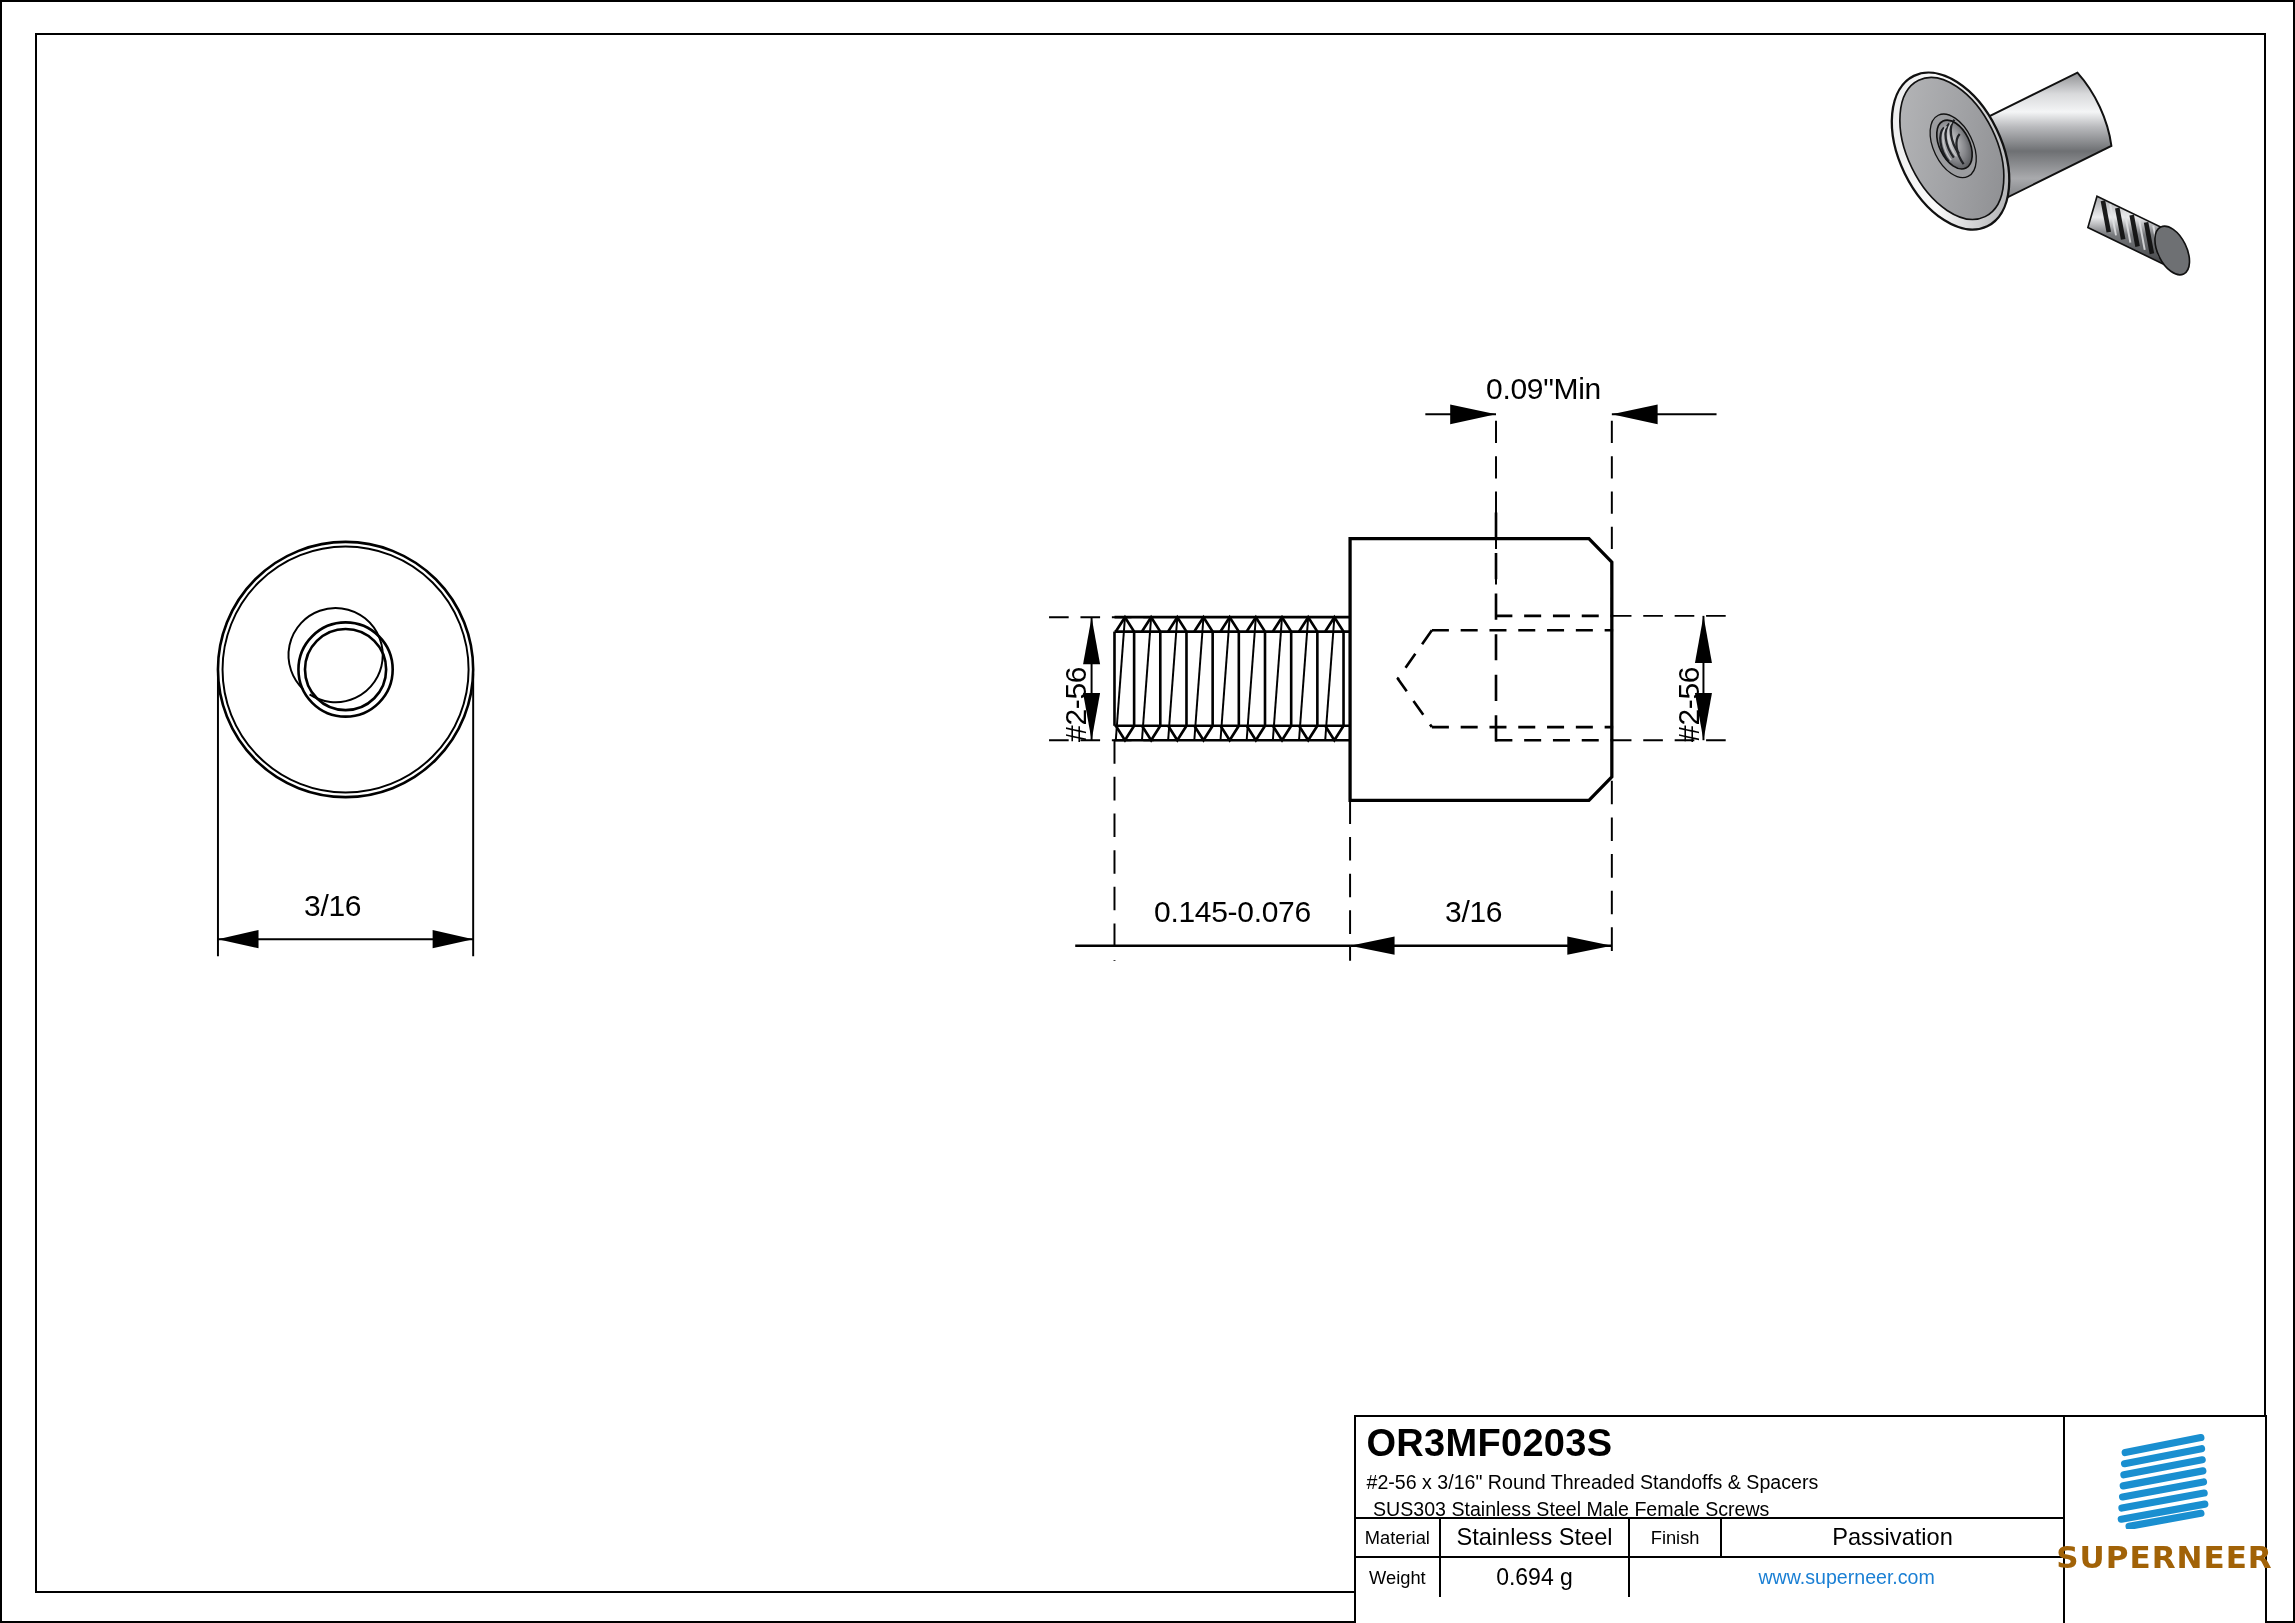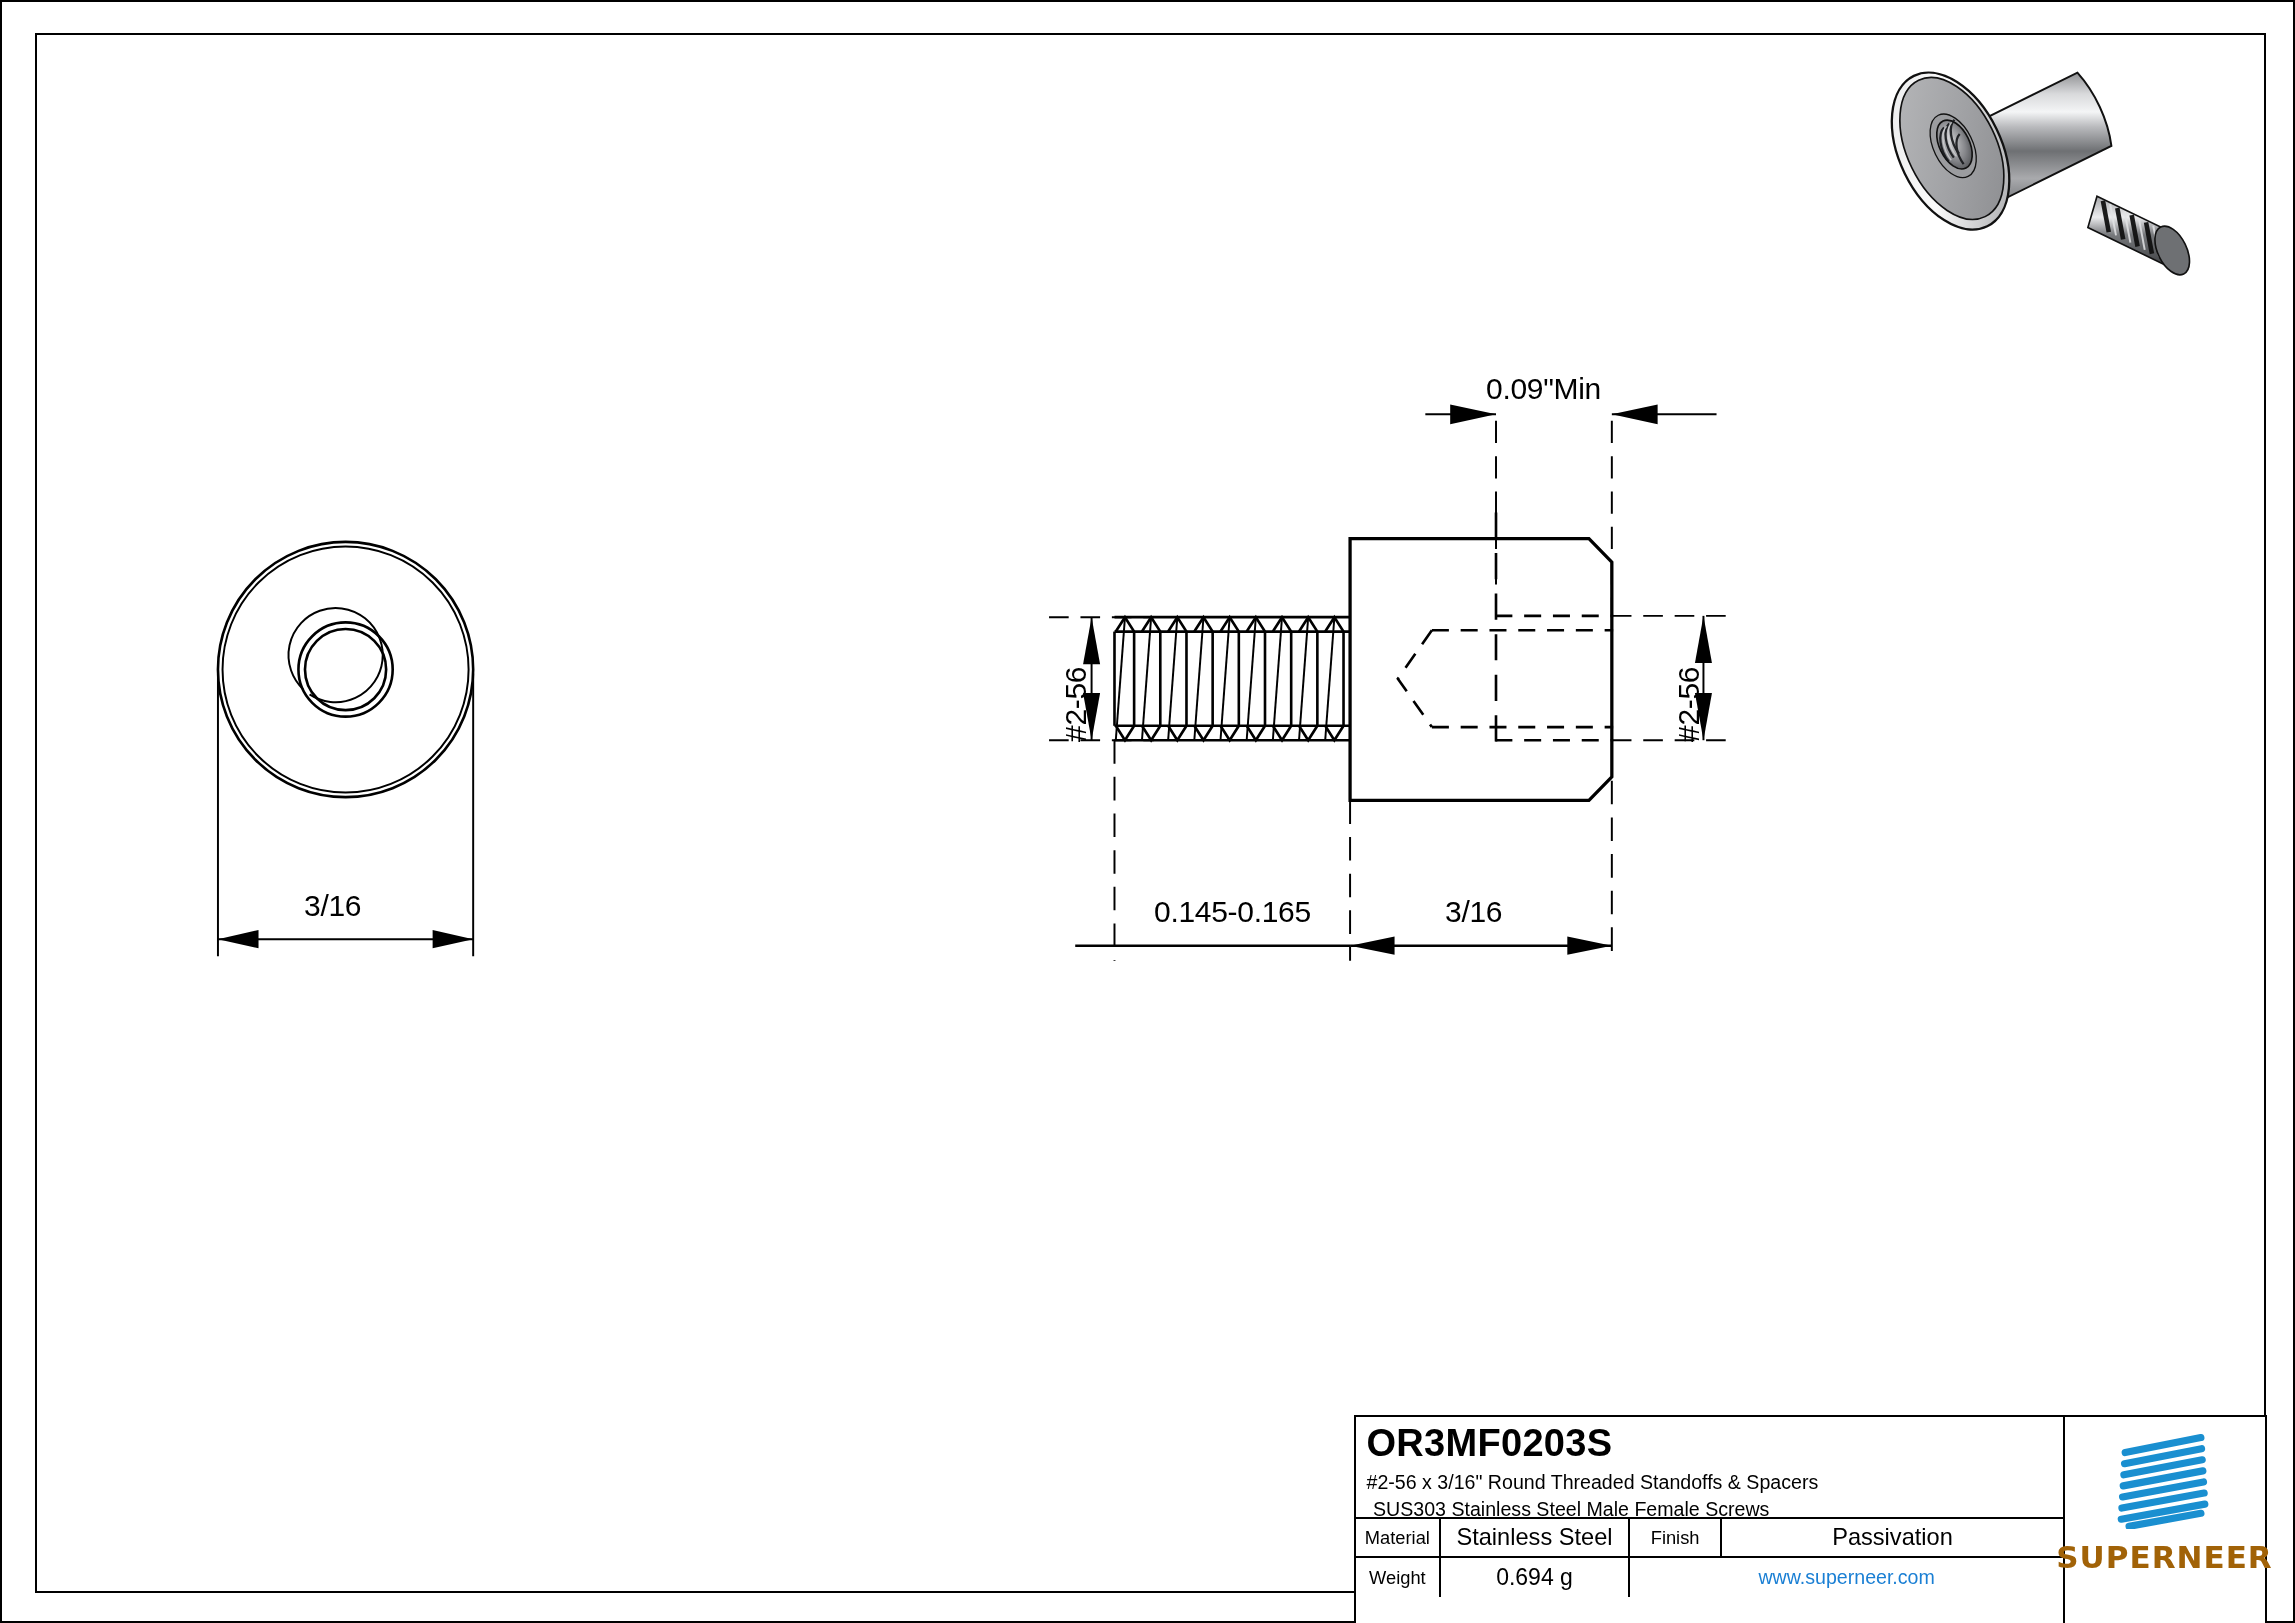--- a/index.html
+++ b/index.html
@@ -273,21 +273,21 @@
     <polygon points="2060,1442 2128,1428 2128,1456" fill="#000"></polygon>
     <polygon points="2460,1442 2392,1428 2392,1456" fill="#000"></polygon>
   </svg>
 
   <div class="dim" style="left:1484px; top:370px;">0.09"Min</div>
 
   <div class="dim vert" style="left:1057px; top:740px;">#2-56</div>
 
   <div class="dim vert" style="left:1670px; top:740px;">#2-56</div>
 
-  <div class="dim" style="left:1152px; top:893px;">0.145-0.165</div>
+  <div class="dim" style="left:1152px; top:893px;">0.145-0.076</div>
 
   <div class="dim" style="left:1443px; top:893px;">3/16</div>
 
   <div id="render-box">
     <svg width="383" height="255" viewBox="0 0 585 390">
       <defs>
         <linearGradient id="barrelGrad" x1="0" y1="0" x2="0" y2="1">
           <stop offset="0%" stop-color="#8f9093"></stop>
           <stop offset="14%" stop-color="#d8d9db"></stop>
           <stop offset="26%" stop-color="#f4f5f6"></stop>

